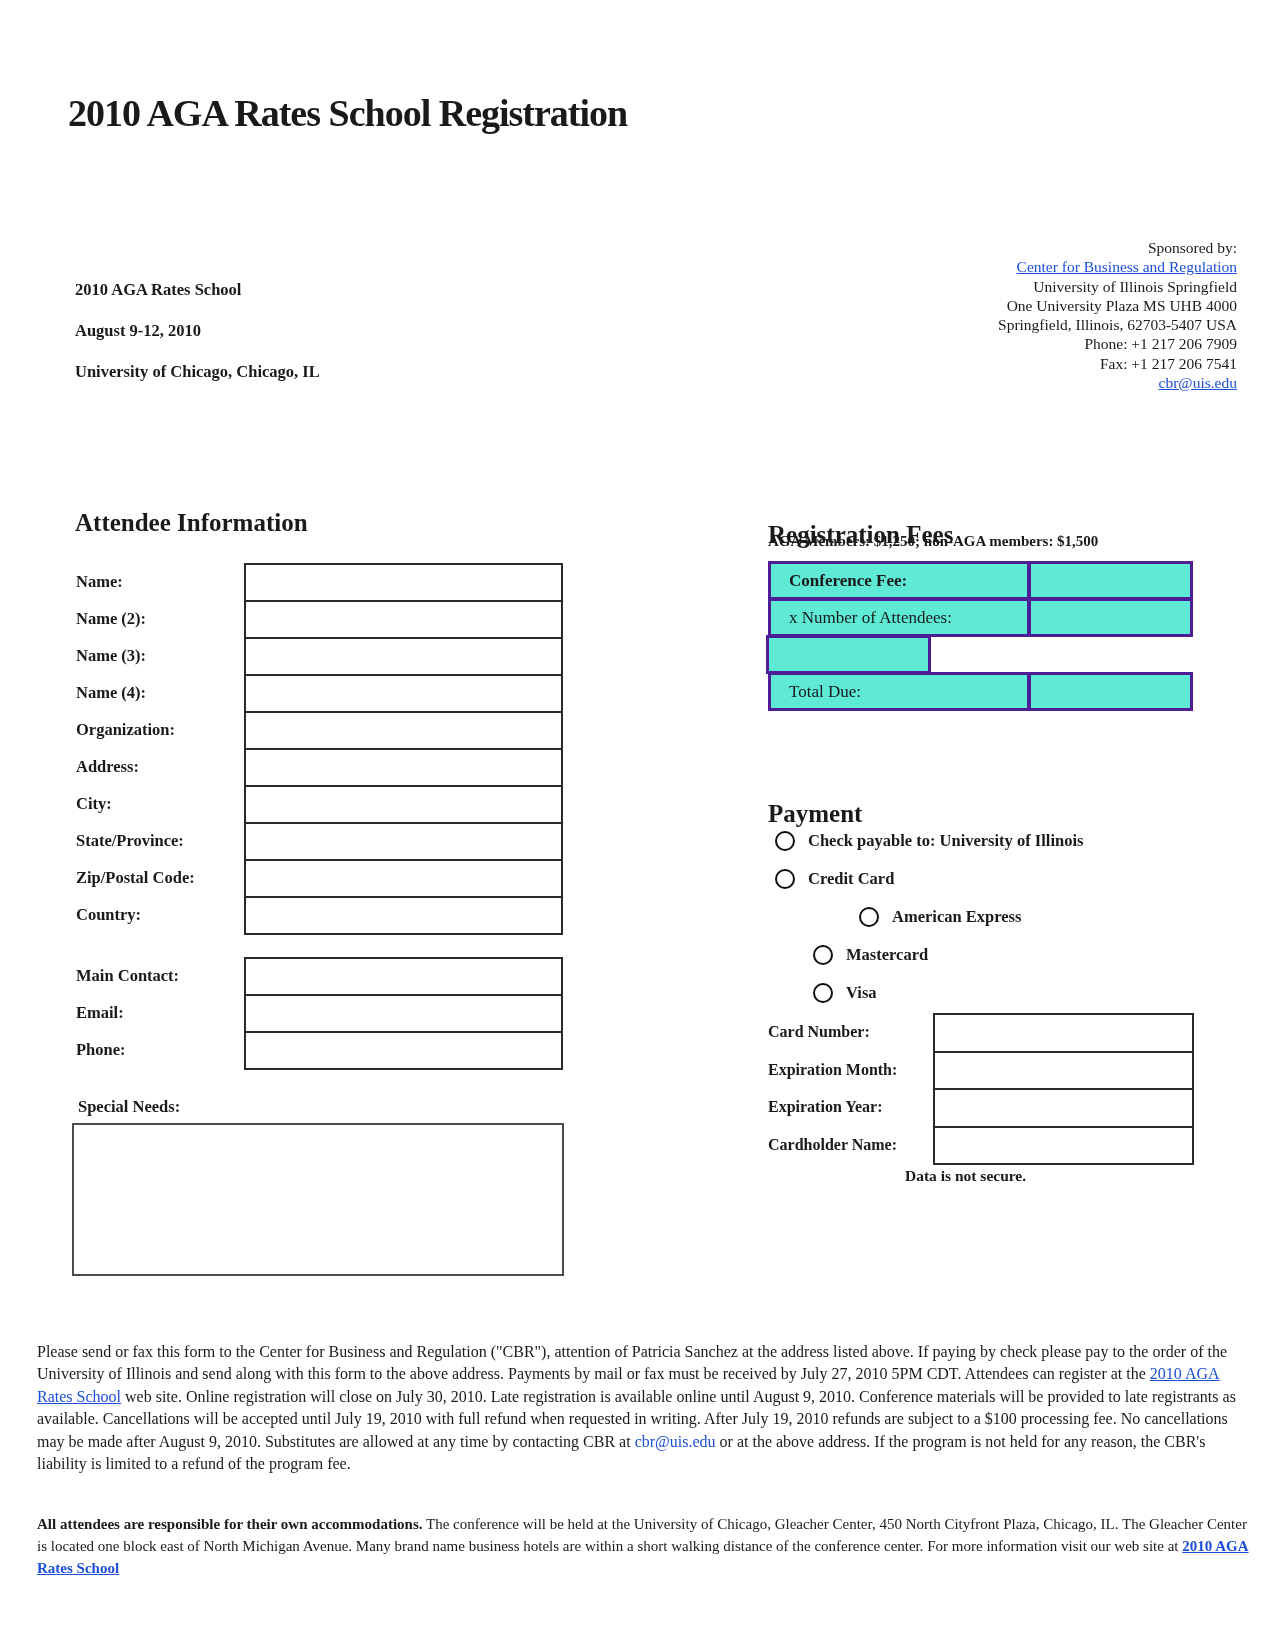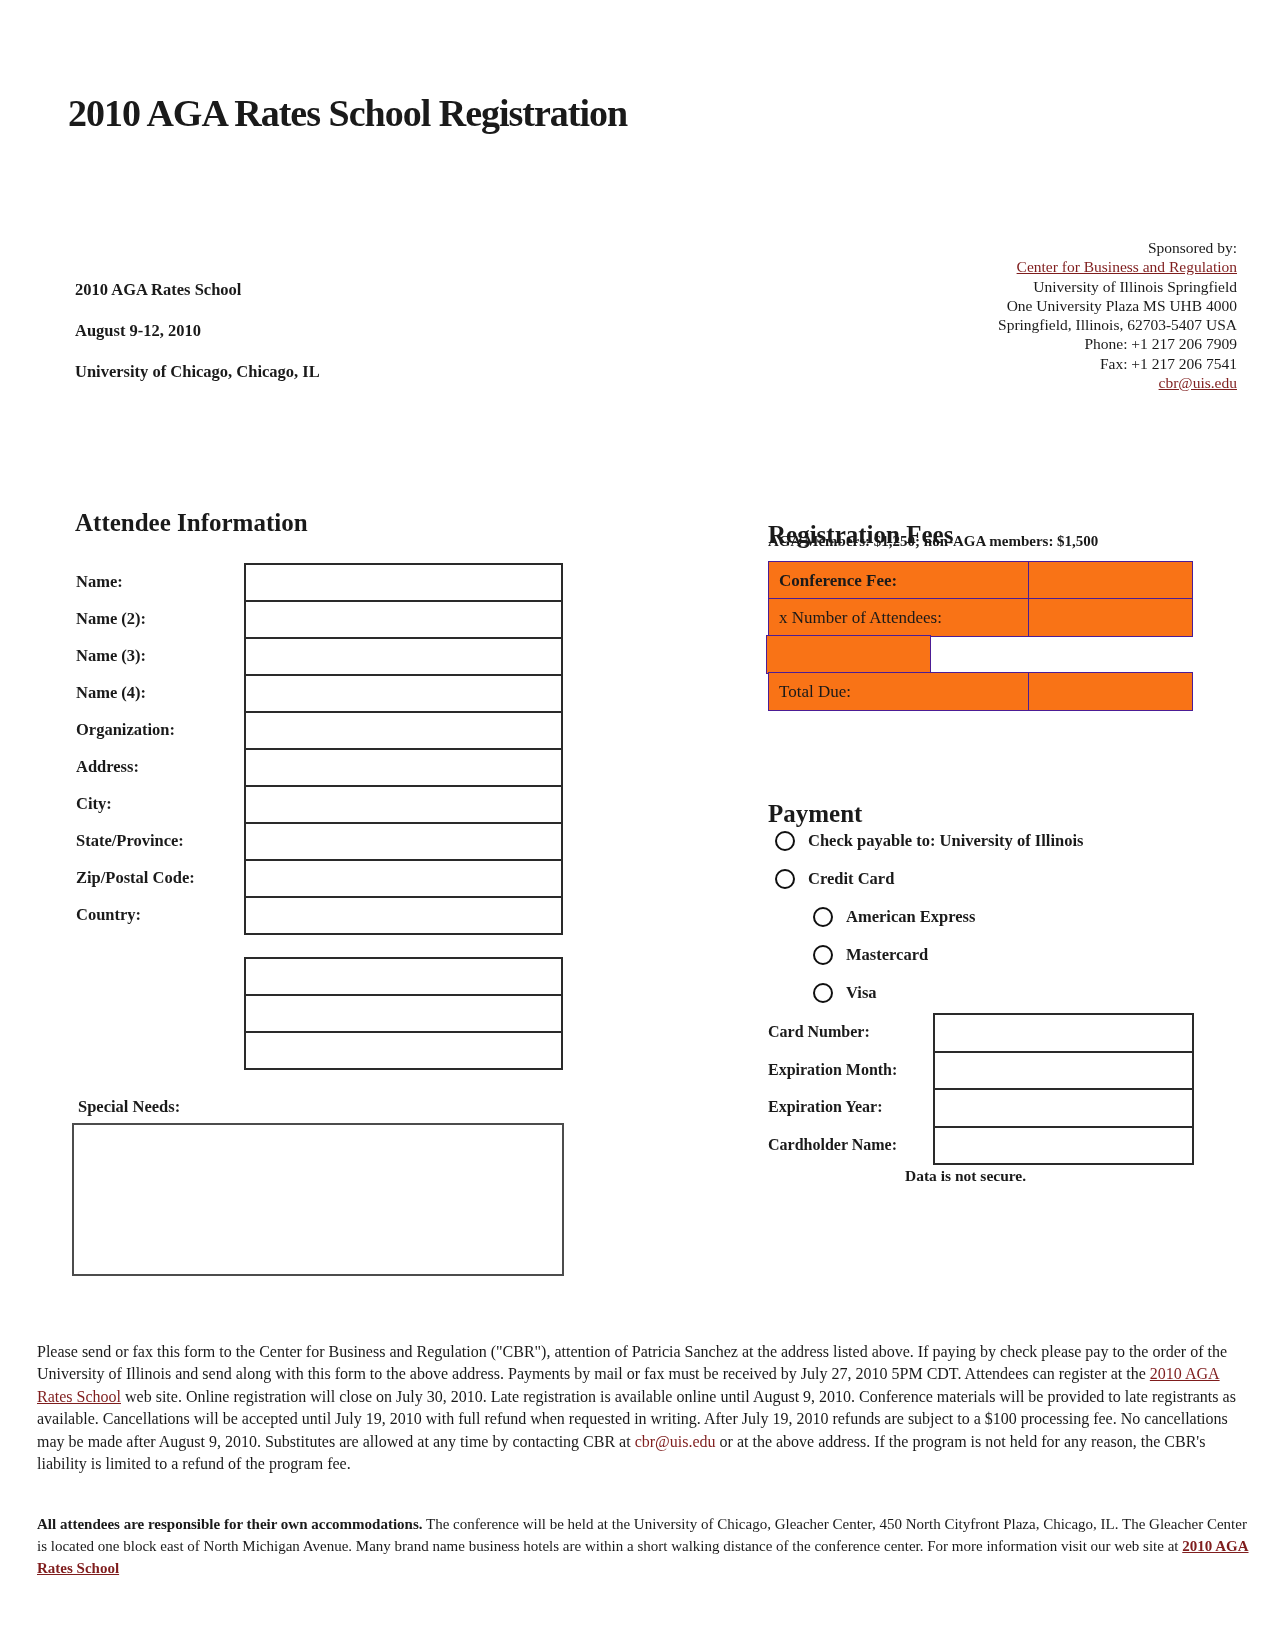--- a/index.html
+++ b/index.html
@@ -3,50 +3,50 @@
 <meta charset="utf-8">
 <style>
   html,body{margin:0;padding:0;background:#fff;}
   .page{position:relative;width:1275px;height:1651px;background:#ffffff;
         font-family:Liberation Serif, serif;color:#1a1a1a;overflow:hidden;}
   .abs{position:absolute;}
   .title{left:68px;top:66px;font-size:38px;font-weight:700;letter-spacing:-1px;white-space:nowrap;}
   .event{left:75px;top:280px;font-size:16.5px;font-weight:700;}
   .event div{margin-bottom:21px;white-space:nowrap;}
   .sponsor{right:38px;top:238px;text-align:right;font-size:15.5px;line-height:19.3px;}
-  .link{color:#7f1d1d;text-decoration:underline;cursor:pointer;text-align:right;}
+  .link{color:#1d4ed8;text-decoration:underline;cursor:pointer;text-align:right;}
   .link.nound{text-decoration:none;}
   .h2{font-size:25px;font-weight:700;white-space:nowrap;}
   #attendee-h{left:75px;top:488px;}
   .label-col div{height:37px;line-height:37px;font-weight:700;font-size:16.5px;white-space:nowrap;}
   #a-labels{left:76px;top:563px;}
   #a-boxes{left:244px;top:563px;width:319px;}
   #c-labels{left:76px;top:957px;}
   #c-boxes{left:244px;top:957px;width:319px;}
   .input-box{display:block;width:100%;height:39px;margin-top:-2px;border:2px solid #2a2a2a;
              background:#fff;box-sizing:border-box;padding:0 8px;font:inherit;border-radius:0;}
   .input-box:first-child{margin-top:0;}
   #sn-label{left:78px;top:1097px;font-weight:700;font-size:16.5px;}
   #sn-box{left:72px;top:1123px;width:492px;height:153px;border:2px solid #4c4c4c;
           box-sizing:border-box;resize:none;font:inherit;background:#fff;}
   #fees-h{left:768px;top:500px;}
   #fees-sub{left:768px;top:533px;font-size:15px;font-weight:700;white-space:nowrap;}
   #fees-table{left:768px;top:561px;}
   .fee-row{display:flex;margin-top:-2px;}
   .fee-row:first-child{margin-top:0;}
-  .fee-cell{box-sizing:border-box;height:39px;border:1px solid #4c1d95;display:flex;
-            align-items:center;font-size:17px;padding:0 10px;background:#f97316;}
+  .fee-cell{box-sizing:border-box;height:39px;border:3px solid #4c1d95;display:flex;
+            align-items:center;font-size:17px;padding:0 18px;background:#5eead4;}
   .fee-cell.lbl{width:262px;}
   .fee-cell.val{width:165px;margin-left:-2px;}
   .fee-row.first .lbl{font-weight:700;}
   #pay-h{left:768px;top:779px;}
   .radio-row{display:flex;align-items:center;gap:13px;font-size:16.5px;font-weight:700;white-space:nowrap;}
   .radio{width:16px;height:16px;border:2.5px solid #101010;border-radius:50%;background:#fff;flex:0 0 auto;}
   #r1{left:775px;top:831px;} #r2{left:775px;top:869px;}
-  #r3{left:813px;top:907px;} #r4{left:813px;top:945px;} #r5{left:813px;top:983px;}
+  #r3{left:859px;top:907px;} #r4{left:813px;top:945px;} #r5{left:813px;top:983px;}
   #card-labels{left:768px;top:1013px;}
   #card-labels div{height:37.5px;line-height:37.5px;font-weight:700;font-size:16px;white-space:nowrap;}
   #card-boxes{left:933px;top:1013px;width:261px;}
   #card-boxes .input-box{height:39.5px;}
   #secure{left:905px;top:1167px;font-size:15.5px;font-weight:700;}
   #p1{left:37px;top:1325px;width:1213px;font-size:16px;line-height:22.4px;text-align:left;}
   #p2{left:37px;top:1498px;width:1213px;font-size:15px;line-height:22px;}
   .bold{font-weight:700;}
   #p2 .link{font-weight:700;}
 </style>
@@ -95,20 +95,25 @@
     <input type="text" class="input-box" style="">
     <input type="text" class="input-box" style="">
     <input type="text" class="input-box" style="">
     <input type="text" class="input-box" style="">
     <input type="text" class="input-box" style="">
     <input type="text" class="input-box" style="">
     <input type="text" class="input-box" style="">
     <input type="text" class="input-box" style="">
   </div>
 
+  <div class="abs label-col" id="c-labels">
+    <div>Main Contact:</div>
+    <div>Email:</div>
+    <div>Phone:</div>
+  </div>
 
   <div class="abs" id="c-boxes">
     <input type="text" class="input-box" style="">
     <input type="text" class="input-box" style="">
     <input type="text" class="input-box" style="">
   </div>
 
   <div class="abs" id="sn-label">Special Needs:</div>
   <textarea class="abs" id="sn-box" style=""></textarea>
 

